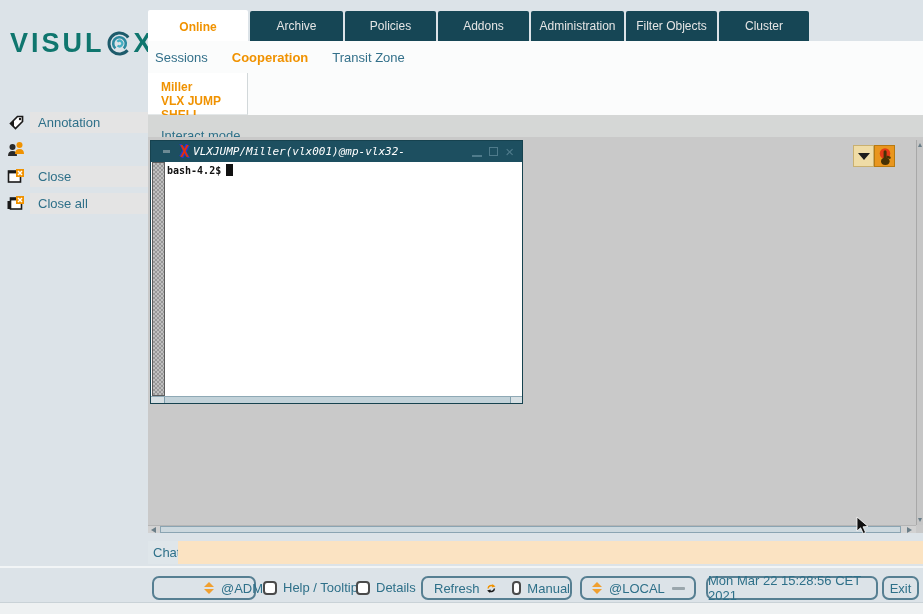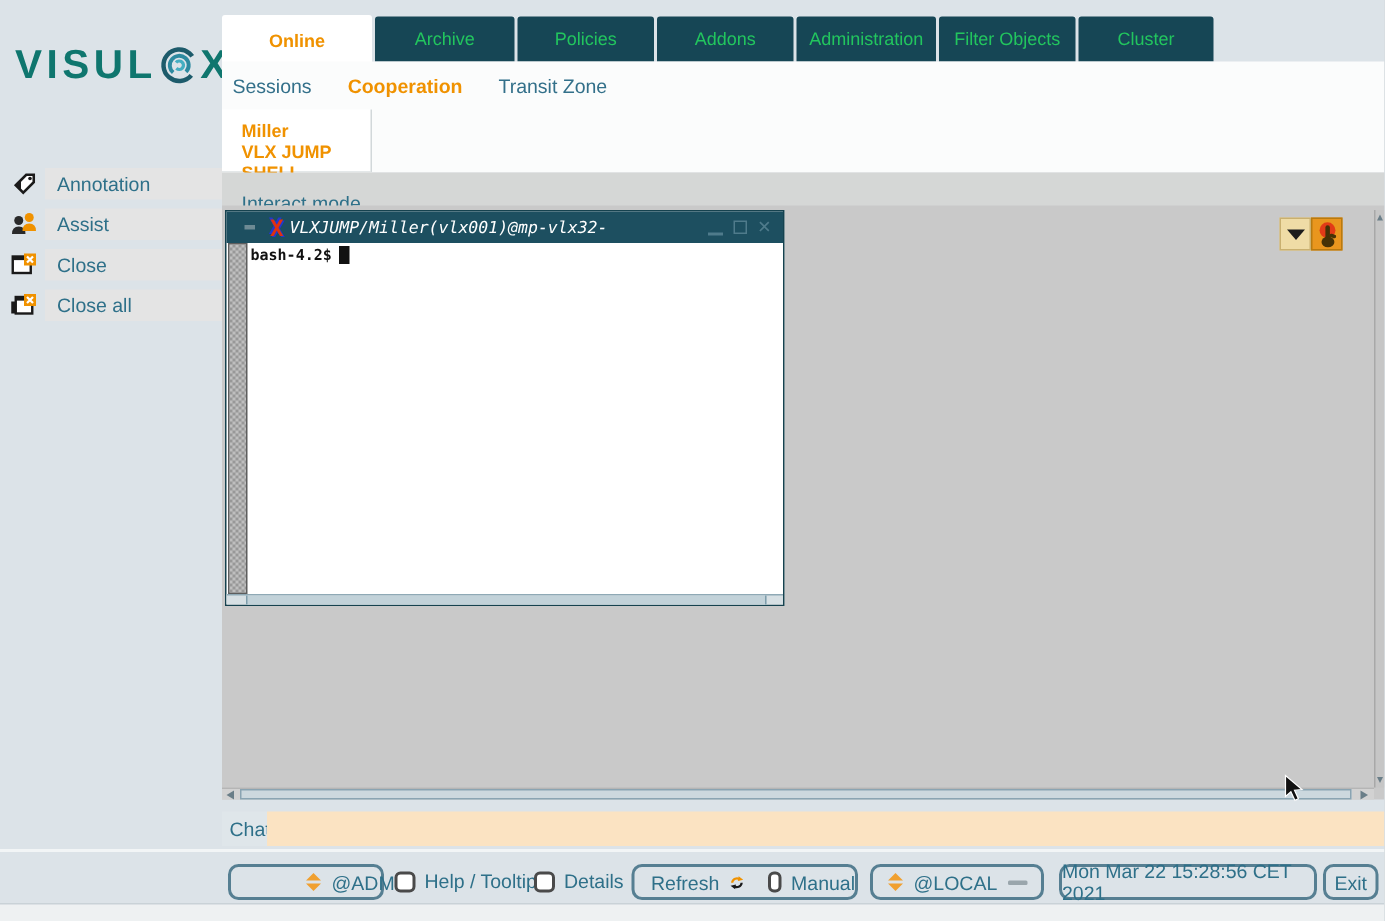--- a/index.html
+++ b/index.html
@@ -6,21 +6,21 @@
   html,body { width:923px; height:614px; background:#dce3e8; font-family:"Liberation Sans", sans-serif; }
   #app { position:relative; width:923px; height:614px; background:#dce3e8; overflow:hidden; }
 
   
   .logo { position:absolute; left:10px; top:28px; display:flex; align-items:center;
           color:#0f766e; font-weight:bold; font-size:27px; letter-spacing:3px; }
   .logo svg { margin:0 1px; }
 
   
   .tabbar { position:absolute; left:148px; top:10px; display:flex; }
-  .tab { height:30px; margin-top:1px; margin-right:2px; background:#164655; color:#22c55e;
+  .tab { height:30px; margin-top:1px; margin-right:2px; background:#164655; color:#e5e5e5;
          font-size:12px; display:flex; align-items:center; justify-content:center;
          border-radius:2px 2px 0 0; cursor:default; }
   .tab.active { height:34px; margin-top:0; background:#fff; color:#f09200; font-weight:bold; }
 
   .white-band { position:absolute; left:148px; top:41px; width:775px; height:74px; background:#fbfcfc; }
   .subnav { position:absolute; left:155px; top:50px; display:flex; gap:24px; font-size:13px; }
   .subnav .sn { color:#33708a; }
   .subnav .sn.active { color:#f09200; font-weight:bold; }
 
   .session-card { position:absolute; left:148px; top:73px; width:100px; height:42px; background:#fff;
@@ -165,21 +165,20 @@
   </div>
   <div class="sb-item" style="top:139px">
     <span class="icon">
       <svg width="20" height="20" viewBox="0 0 20 20">
         <circle cx="6.5" cy="8" r="3" fill="#2a2a2a"></circle>
         <path d="M2 17 q0 -5 4.5 -5 q4.5 0 4.5 5 Z" fill="#2a2a2a"></path>
         <circle cx="13.5" cy="6" r="3" fill="#f09200"></circle>
         <path d="M9 15 q0 -5 4.5 -5 q4.5 0 4.5 5 Z" fill="#f09200"></path>
       </svg>
     </span>
-    <span class="bar">Assist</span>
   </div>
   <div class="sb-item" style="top:166px">
     <span class="icon">
       <svg width="20" height="20" viewBox="0 0 20 20">
         <rect x="2.5" y="5" width="12" height="11" fill="#fff" stroke="#1a1a1a" stroke-width="1.6"></rect>
         <rect x="2.5" y="5" width="12" height="2.4" fill="#1a1a1a"></rect>
         <rect x="10" y="3" width="8" height="8" fill="#f09200"></rect>
         <path d="M12 5 L16 9 M16 5 L12 9" stroke="#fff" stroke-width="1.5"></path>
       </svg>
     </span>

